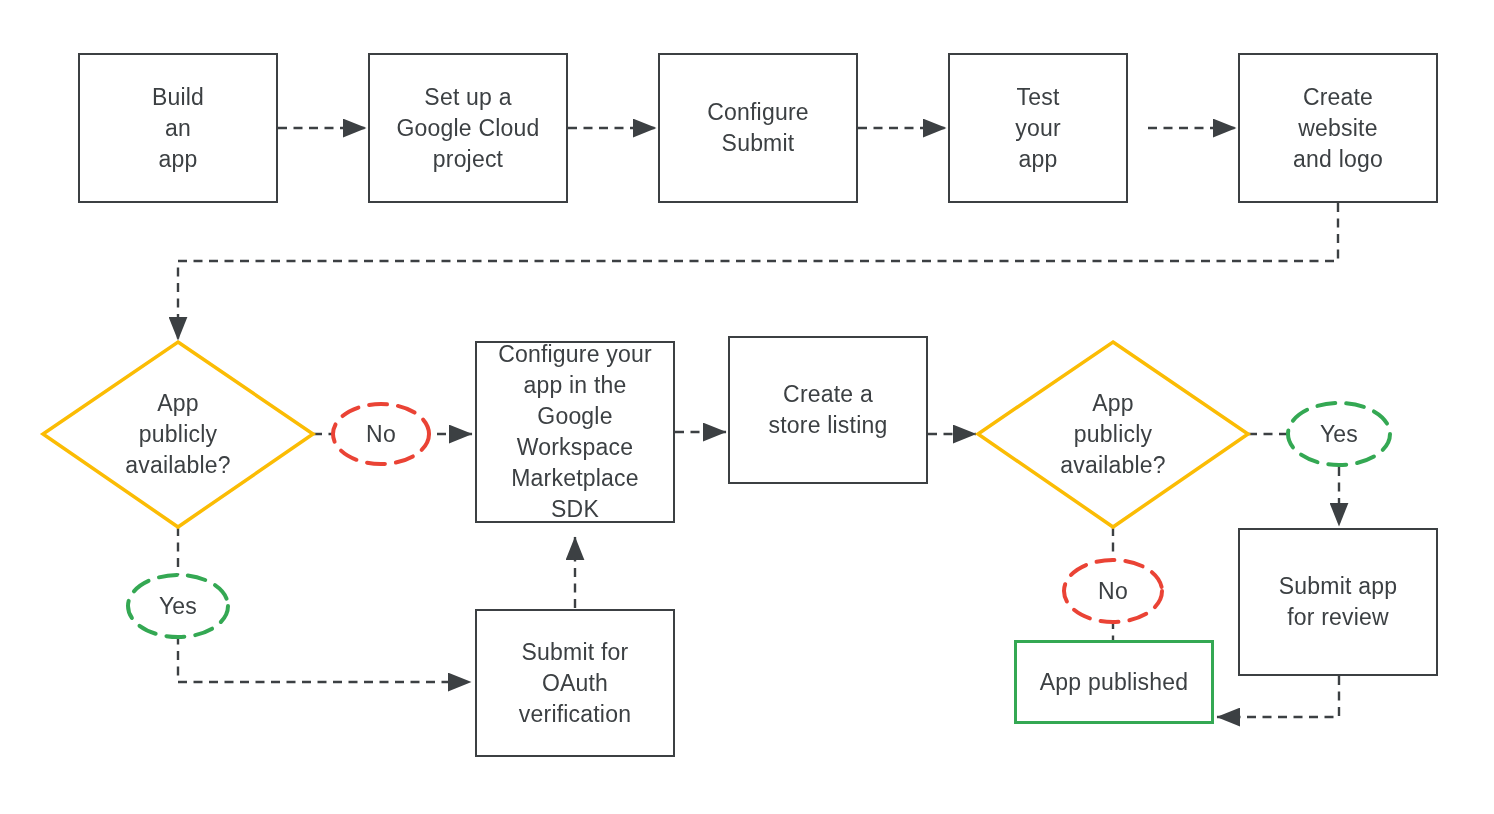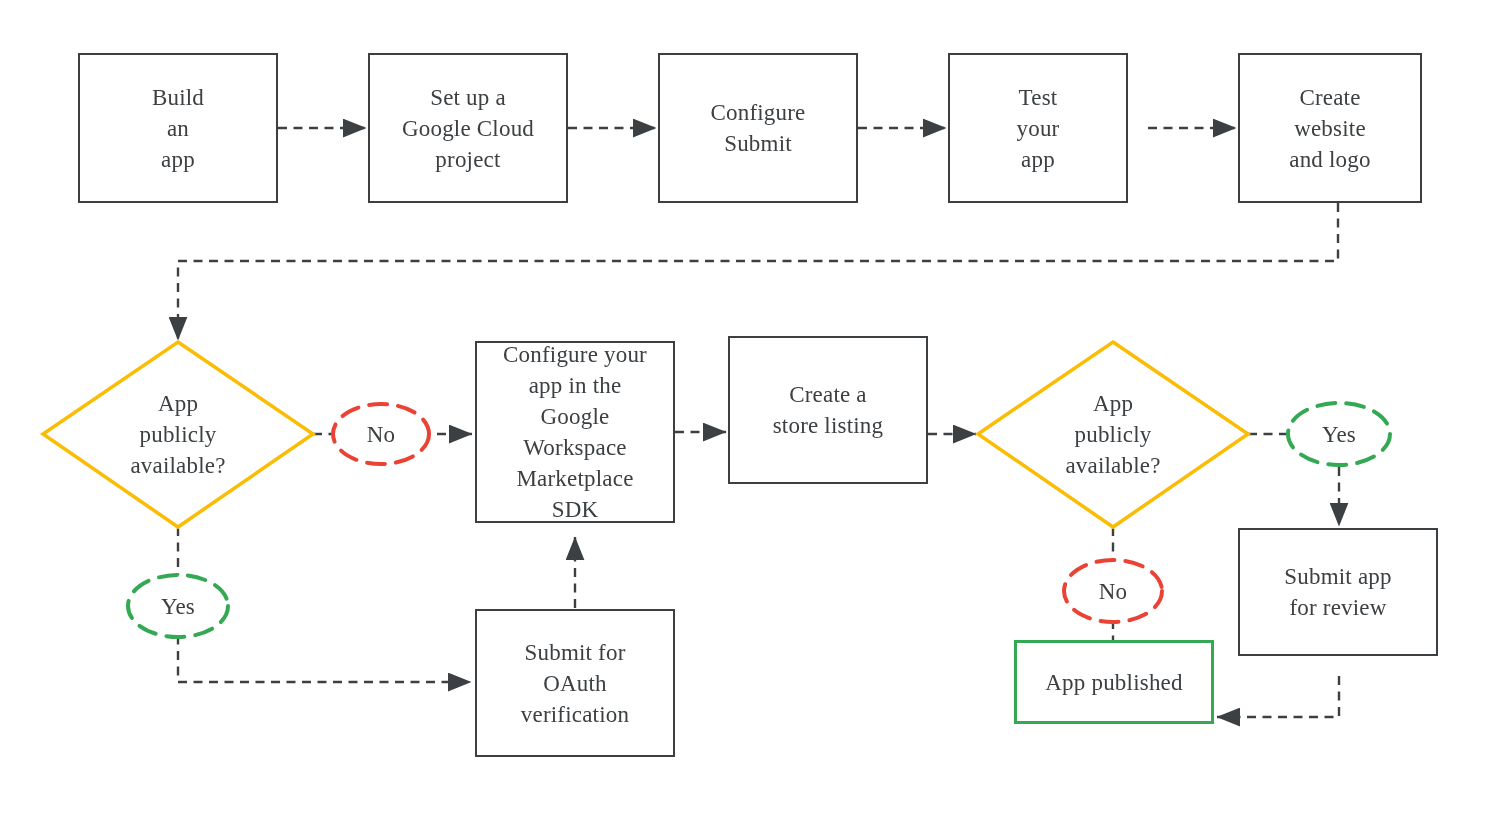--- a/index.html
+++ b/index.html
@@ -11,21 +11,21 @@
     --published: #34a853;
     --background: #ffffff;
   }
   * { box-sizing: border-box; }
   html, body { margin: 0; padding: 0; background: var(--background); }
   .canvas {
     position: relative;
     width: 1494px;
     height: 814px;
     background: var(--background);
-    font-family: Liberation Serif, serif;
+    font-family: Liberation Sans, sans-serif;
     color: var(--text);
     overflow: hidden;
   }
   svg.wires {
     position: absolute;
     left: 0; top: 0;
     width: 1494px; height: 814px;
   }
   .conn {
     fill: none;
@@ -115,21 +115,21 @@
   </div>
   <div class="node rect" style="left:658px;top:53px;width:200px;height:150px">
     <span class="node-label">Configure
 Submit</span>
   </div>
   <div class="node rect" style="left:948px;top:53px;width:180px;height:150px">
     <span class="node-label">Test
 your
 app</span>
   </div>
-  <div class="node rect" style="left:1238px;top:53px;width:184px;height:150px">
+  <div class="node rect" style="left:1238px;top:53px;width:200px;height:150px">
     <span class="node-label">Create
 website
 and logo</span>
   </div>
 
   <div class="node" style="left:43px;top:342px;width:270px;height:185px">
     <span class="node-label">App
 publicly
 available?</span>
   </div>
@@ -162,21 +162,21 @@
   </div>
   <div class="node rect" style="left:728px;top:336px;width:200px;height:148px">
     <span class="node-label">Create a
 store listing</span>
   </div>
   <div class="node rect" style="left:475px;top:609px;width:200px;height:148px">
     <span class="node-label">Submit for
 OAuth
 verification</span>
   </div>
-  <div class="node rect" style="left:1238px;top:528px;width:200px;height:128px">
+  <div class="node rect" style="left:1238px;top:528px;width:200px;height:148px">
     <span class="node-label">Submit app
 for review</span>
   </div>
   <div class="node rect published" style="left:1014px;top:640px;width:200px;height:84px">
     <span class="node-label">App published</span>
   </div>
 
 </div>
 
 </body></html>

